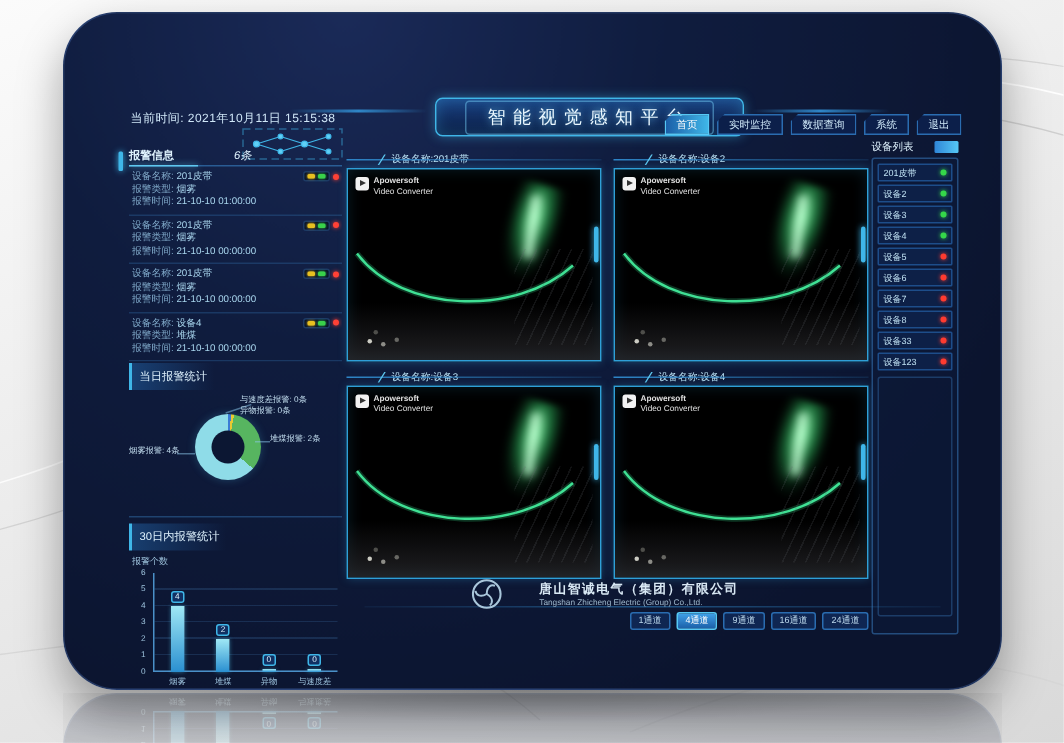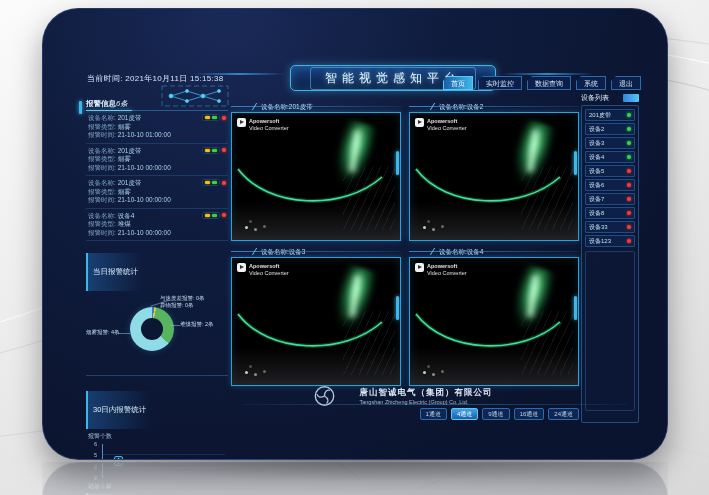--- a/index.html
+++ b/index.html
@@ -27,33 +27,33 @@
   .deco-l{left:150px;width:92px;} .deco-r{left:458px;width:92px;}
   .nav{position:absolute;right:26px;top:67px;display:flex;gap:5px;}
   .nav-btn{height:14px;line-height:13px;padding:0 7px;font-size:7px;color:#cfe8f8;background:#0c1f4a;
     border:1px solid #2a6cb0;clip-path:polygon(5px 0,100% 0,100% 100%,0 100%,0 5px);cursor:pointer;white-space:nowrap;}
   .nav-btn.active{background:linear-gradient(90deg,#1b5fa8,#3fb6e8);color:#fff;border-color:#56c8f5;}
   
   .sidebar{position:absolute;left:43px;top:88px;width:142px;height:332px;}
   .side-accent{position:absolute;left:36px;top:92px;width:3px;height:13px;background:#3fb6e8;border-radius:1px;box-shadow:0 0 4px #3fb6e8;}
   .alarm-head{display:flex;align-items:center;height:14px;border-bottom:1px solid rgba(60,140,210,.55);position:relative;}
   .alarm-head .t{font-size:7.5px;font-weight:bold;color:#dff2fd;}
-  .alarm-head .c{font-size:7.5px;color:#dff2fd;font-style:italic;}
+  .alarm-head .c{font-size:7.5px;color:#dff2fd;margin-left:40px;font-style:italic;}
   .alarm-head::after{content:'';position:absolute;left:0;bottom:-1px;width:46px;height:1px;background:#5fc8f0;box-shadow:0 0 4px #5fc8f0;}
   .alarm-list{height:130px;overflow:hidden;}
   .alarm-card{position:relative;padding:3px 0 3px 2px;border-bottom:1px solid rgba(50,110,170,.35);cursor:pointer;}
   .alarm-row{font-size:6.5px;line-height:8.5px;color:#a9d6ee;white-space:nowrap;}
   .alarm-row .lab{color:#7fa8c8;}
   .leds{position:absolute;top:3px;right:2px;display:flex;gap:2px;align-items:center;}
   .led-strip{display:flex;gap:2px;align-items:center;background:#081228;border:1px solid #1d3a66;border-radius:2px;padding:1px 2px;}
   .led{width:5px;height:3px;border-radius:1px;}
   .led.y{background:#e8c020;box-shadow:0 0 2px #e8c020;}
   .led.g{background:#39d14a;box-shadow:0 0 2px #39d14a;}
   .led.r{width:4px;height:4px;border-radius:50%;background:#ff4136;box-shadow:0 0 3px #ff4136;}
-  .sec-title{margin-top:12px;font-size:7.5px;color:#dff2fd;padding:14px 5px;width:fit-content;
+  .sec-title{margin-top:1px;font-size:7.5px;color:#dff2fd;padding:4px 5px;width:fit-content;
     background:linear-gradient(90deg,rgba(40,120,200,.4),transparent);border-left:2px solid #3fb6e8;white-space:nowrap;}
   .today-area{position:relative;height:82px;}
   .donut{position:absolute;left:44px;top:16px;width:44px;height:44px;border-radius:50%;box-shadow:0 0 6px rgba(80,200,240,.25);}
   .donut::after{content:'';position:absolute;inset:11px;background:#0c1733;border-radius:50%;}
   .callout{position:absolute;font-size:5.5px;color:#c4dff0;white-space:nowrap;line-height:7px;}
   .co-speed{left:74px;top:4px;text-align:left;}
   .co-coal{left:94px;top:30px;}
   .co-smoke{left:0px;top:38px;}
   .co-line{position:absolute;height:1px;background:rgba(140,200,235,.5);}
   .monthly{margin-top:2px;border-top:1px solid rgba(50,110,170,.5);padding-top:3px;}

